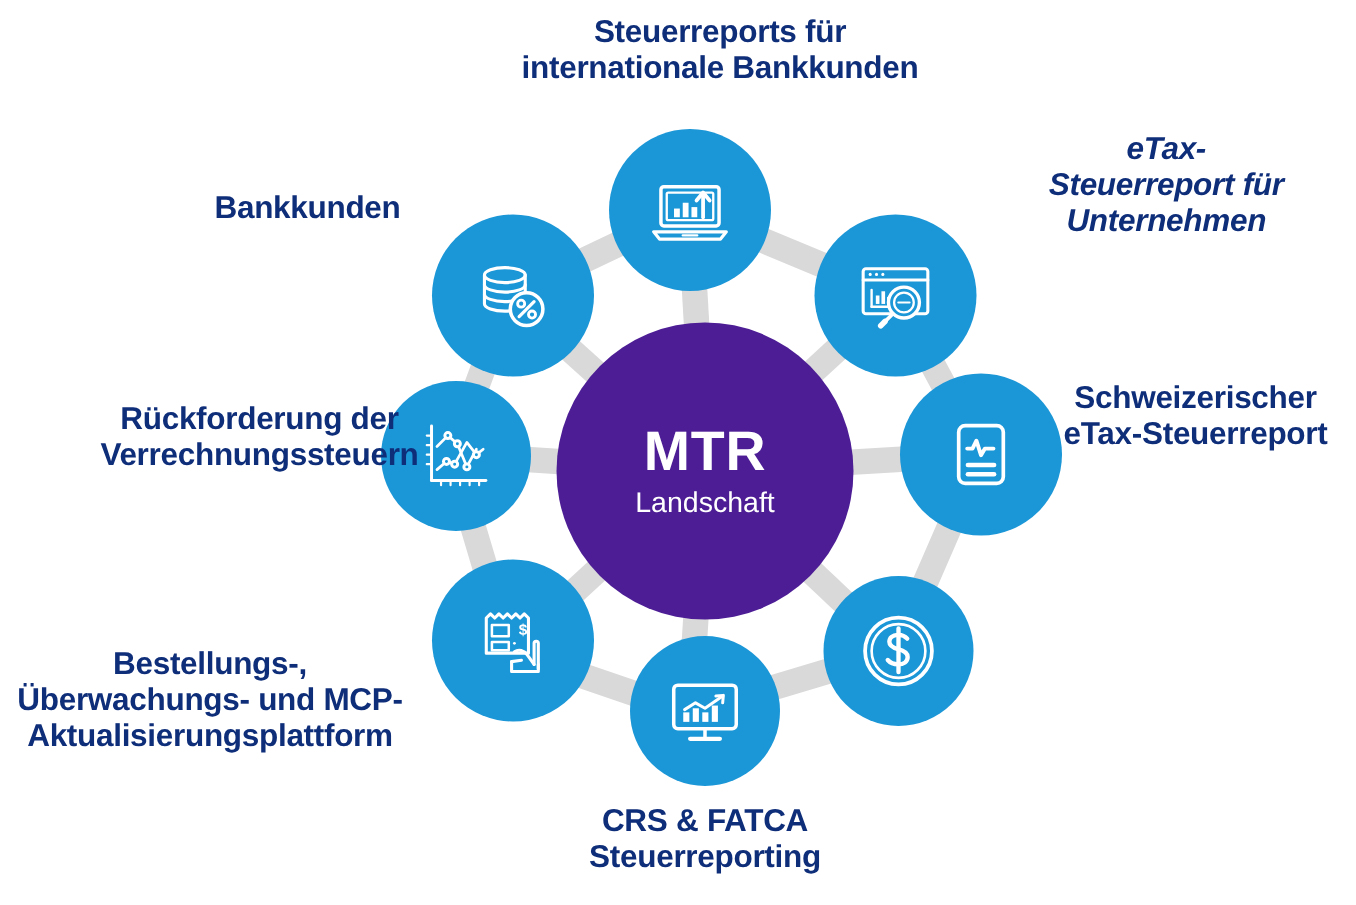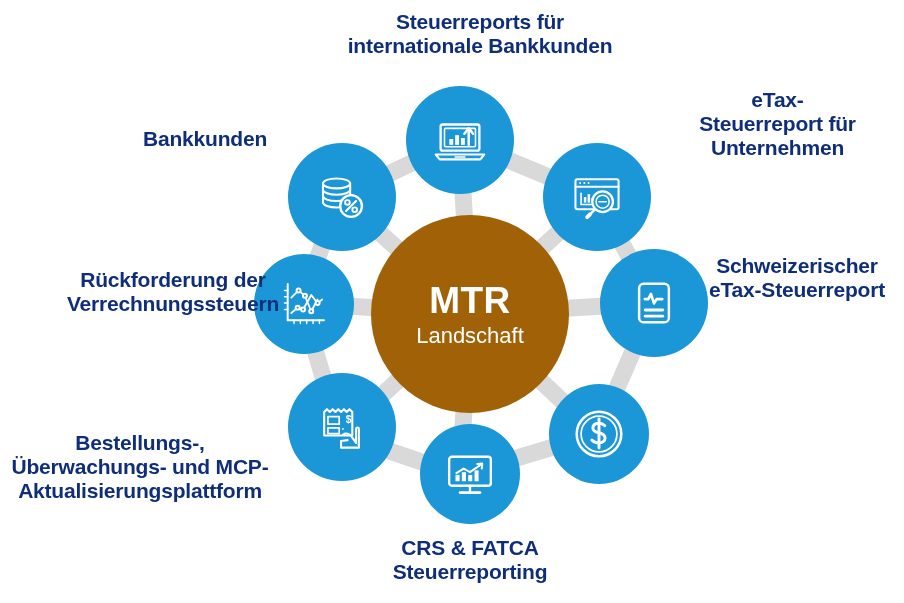--- a/index.html
+++ b/index.html
@@ -32,35 +32,35 @@
     justify-content:center;
     box-sizing:border-box;
   }
   .node svg{display:block;}
 
   #center-node{
     position:absolute;
     left:371px;top:215px;
     width:198px;height:198px;
     border-radius:50%;
-    background:#a16207;
+    background:#4c1d95;
     display:flex;
     flex-direction:column;
     align-items:center;
     justify-content:center;
     color:#ffffff;
   }
   #center-title{
     font-size:37px;
     font-weight:bold;
     letter-spacing:0.5px;
     line-height:40px;
   }
   #center-sub{
-    font-size:22px;
+    font-size:19px;
     font-weight:normal;
     line-height:24px;
     margin-top:3px;
   }
   .connectors{position:absolute;left:0;top:0;}
 </style>
 </head>
 <body>
 
 <div id="stage">
@@ -118,21 +118,21 @@
         <rect x="22" y="29" width="2.6" height="9" fill="#ffffff" stroke="none"></rect>
         <rect x="26" y="33" width="2.6" height="5" fill="#ffffff" stroke="none"></rect>
         <circle cx="38" cy="37" r="11" stroke-width="2.4" fill="#1B96D7"></circle>
         <circle cx="38" cy="37" r="7" stroke-width="1.6"></circle>
         <line x1="34" y1="37" x2="42" y2="37" stroke-width="1.5"></line>
         <line x1="30.2" y1="45" x2="23" y2="52" stroke-width="2.6"></line>
         <line x1="24.5" y1="50.5" x2="21.5" y2="53.5" stroke-width="4"></line>
       </svg>
     </span>
   </div>
-  <div class="label" style="left:665px;top:88px;width:225px;">eTax-
+  <div class="label" style="left:665px;top:88px;width:225px;font-style:italic;">eTax-
 Steuerreport für
 Unternehmen</div>
 
   <div class="node" style="left:600px;top:249px;width:108px;height:108px;">
     <span>
       <svg width="56" height="56" viewBox="0 0 64 64" fill="none" stroke="#ffffff" stroke-width="2.8" stroke-linecap="round" stroke-linejoin="round">
         <rect x="15" y="10" width="34" height="44" rx="5"></rect>
         <path d="M21.5 27.5h4l3-6 3.5 11 3-5h6.5" stroke-width="3"></path>
         <line x1="22" y1="40" x2="42" y2="40" stroke-width="3.4"></line>
         <line x1="22" y1="47" x2="42" y2="47" stroke-width="3.4"></line>

